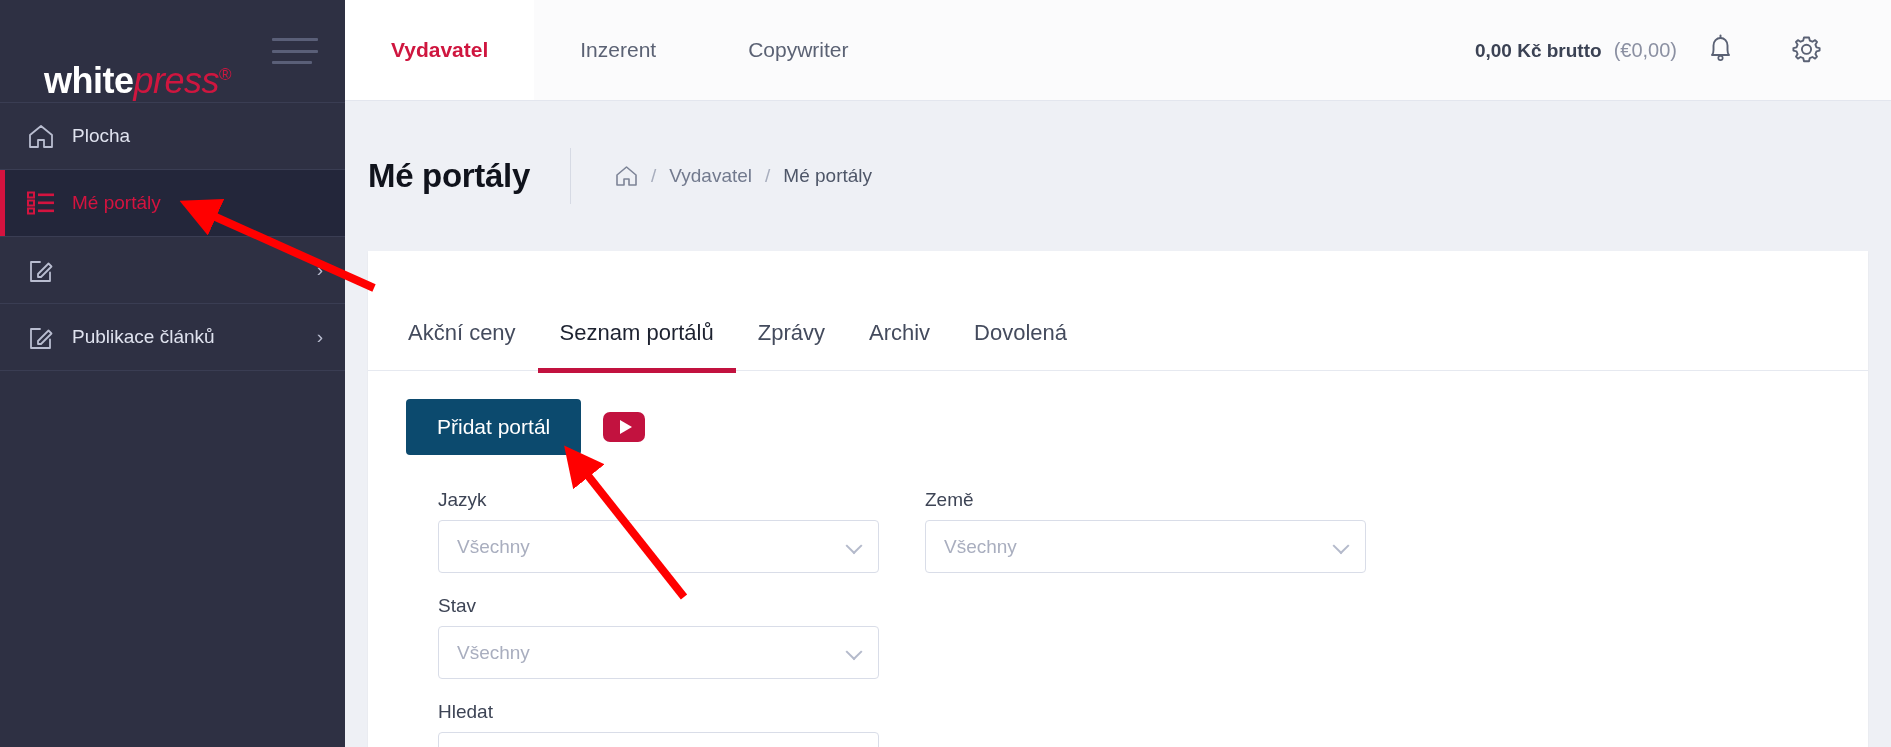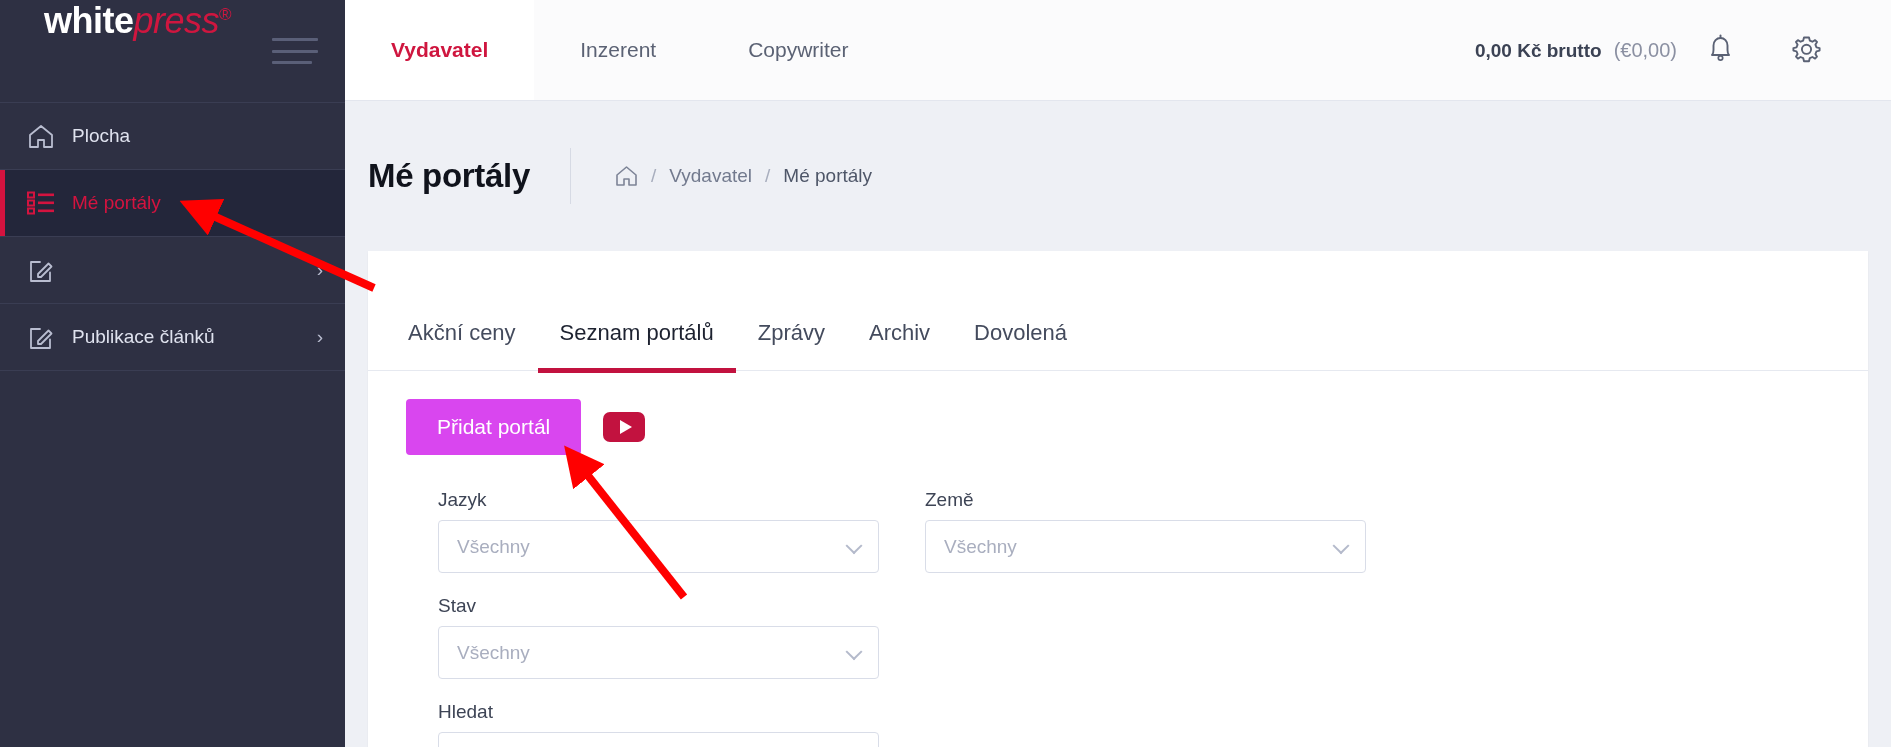--- a/index.html
+++ b/index.html
@@ -13,21 +13,21 @@
   #app { position: relative; width: 1891px; height: 747px; }
 
   
   .sidebar {
     position: absolute; left: 0; top: 0;
     width: 345px; height: 747px;
     background: #2e3043;
   }
   .logo-row {
     height: 102px;
-    display: flex; align-items: flex-start;
+    display: flex; align-items: flex-end;
     padding-left: 44px;
     position: relative;
   }
   .logo { font-size: 36px; letter-spacing: -0.5px; white-space: nowrap; }
   .logo .white { color: #ffffff; font-weight: 700; }
   .logo .press { color: #cf163f; font-weight: 400; font-style: italic; }
   .logo .reg { color: #cf163f; font-size: 17px; vertical-align: super; font-style: normal; }
   .burger {
     position: absolute; left: 272px; top: 38px;
     width: 46px; height: 26px;
@@ -145,21 +145,21 @@
   .tab.active { color: #1d2230; }
   .tab.active::after {
     content: ""; position: absolute;
     left: 0; right: 0; bottom: -3px; height: 5px;
     background: #c2123f;
   }
 
   .card-body { padding: 28px 38px 0 38px; }
   .btn-row { display: flex; align-items: center; gap: 22px; }
   .btn-primary {
-    background: #d946ef; color: #fff;
+    background: #0c4a6e; color: #fff;
     border: none; border-radius: 4px;
     font-size: 21px; font-family: inherit;
     padding: 16px 31px;
     cursor: pointer;
   }
   .yt-btn {
     width: 42px; height: 30px;
     background: #c2123f; border-radius: 7px;
     display: flex; align-items: center; justify-content: center;
     cursor: pointer;

